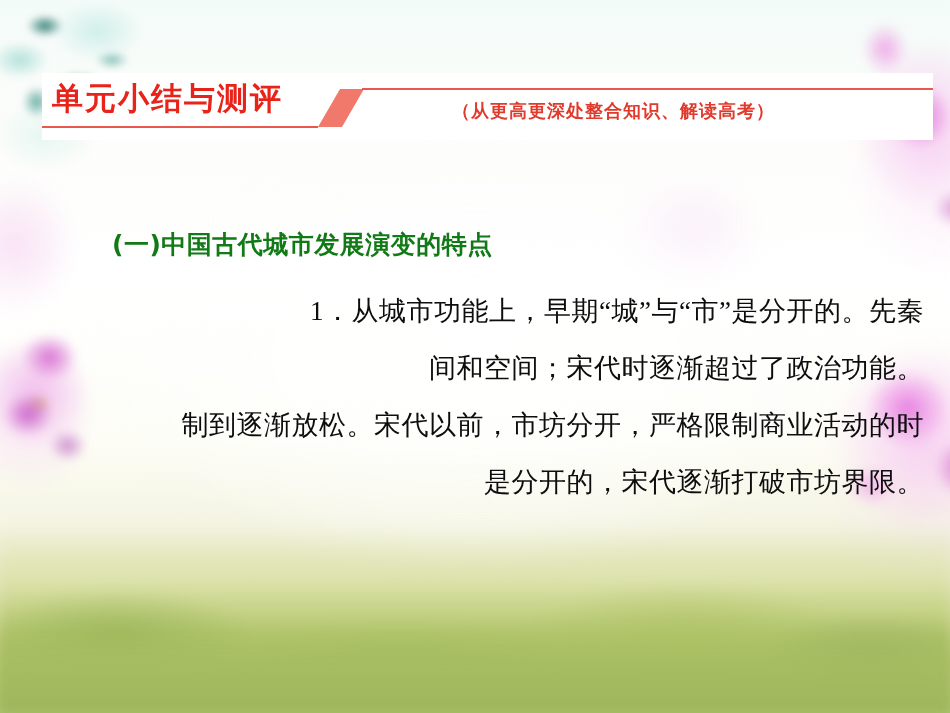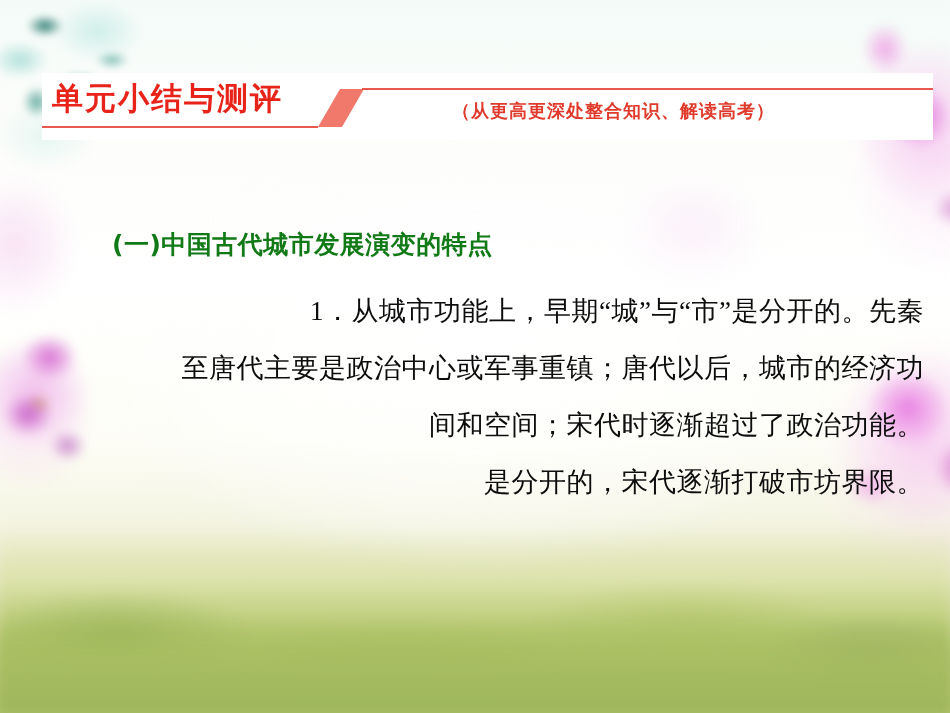--- a/index.html
+++ b/index.html
@@ -251,18 +251,18 @@
   <div class="header-underline"></div>
   <div class="header-slash"></div>
   <div class="header-rule"></div>
   <div class="header-sub">（从更高更深处整合知识、解读高考）</div>
 
 
   <div class="sub-heading">(一)中国古代城市发展演变的特点</div>
 
   <div class="body-block">
     <div class="body-line indent">1．从城市功能上，早期“城”与“市”是分开的。先秦</div>
-    <div class="body-line">至唐代主要是政治中心或军事重镇；唐代以后，城市的经济功</div>
     <div class="body-line">间和空间；宋代时逐渐超过了政治功能。</div>
+    <div class="body-line">制到逐渐放松。宋代以前，市坊分开，严格限制商业活动的时</div>
     <div class="body-line">是分开的，宋代逐渐打破市坊界限。</div>
   </div>
 
 </div>
 
 </body></html>

